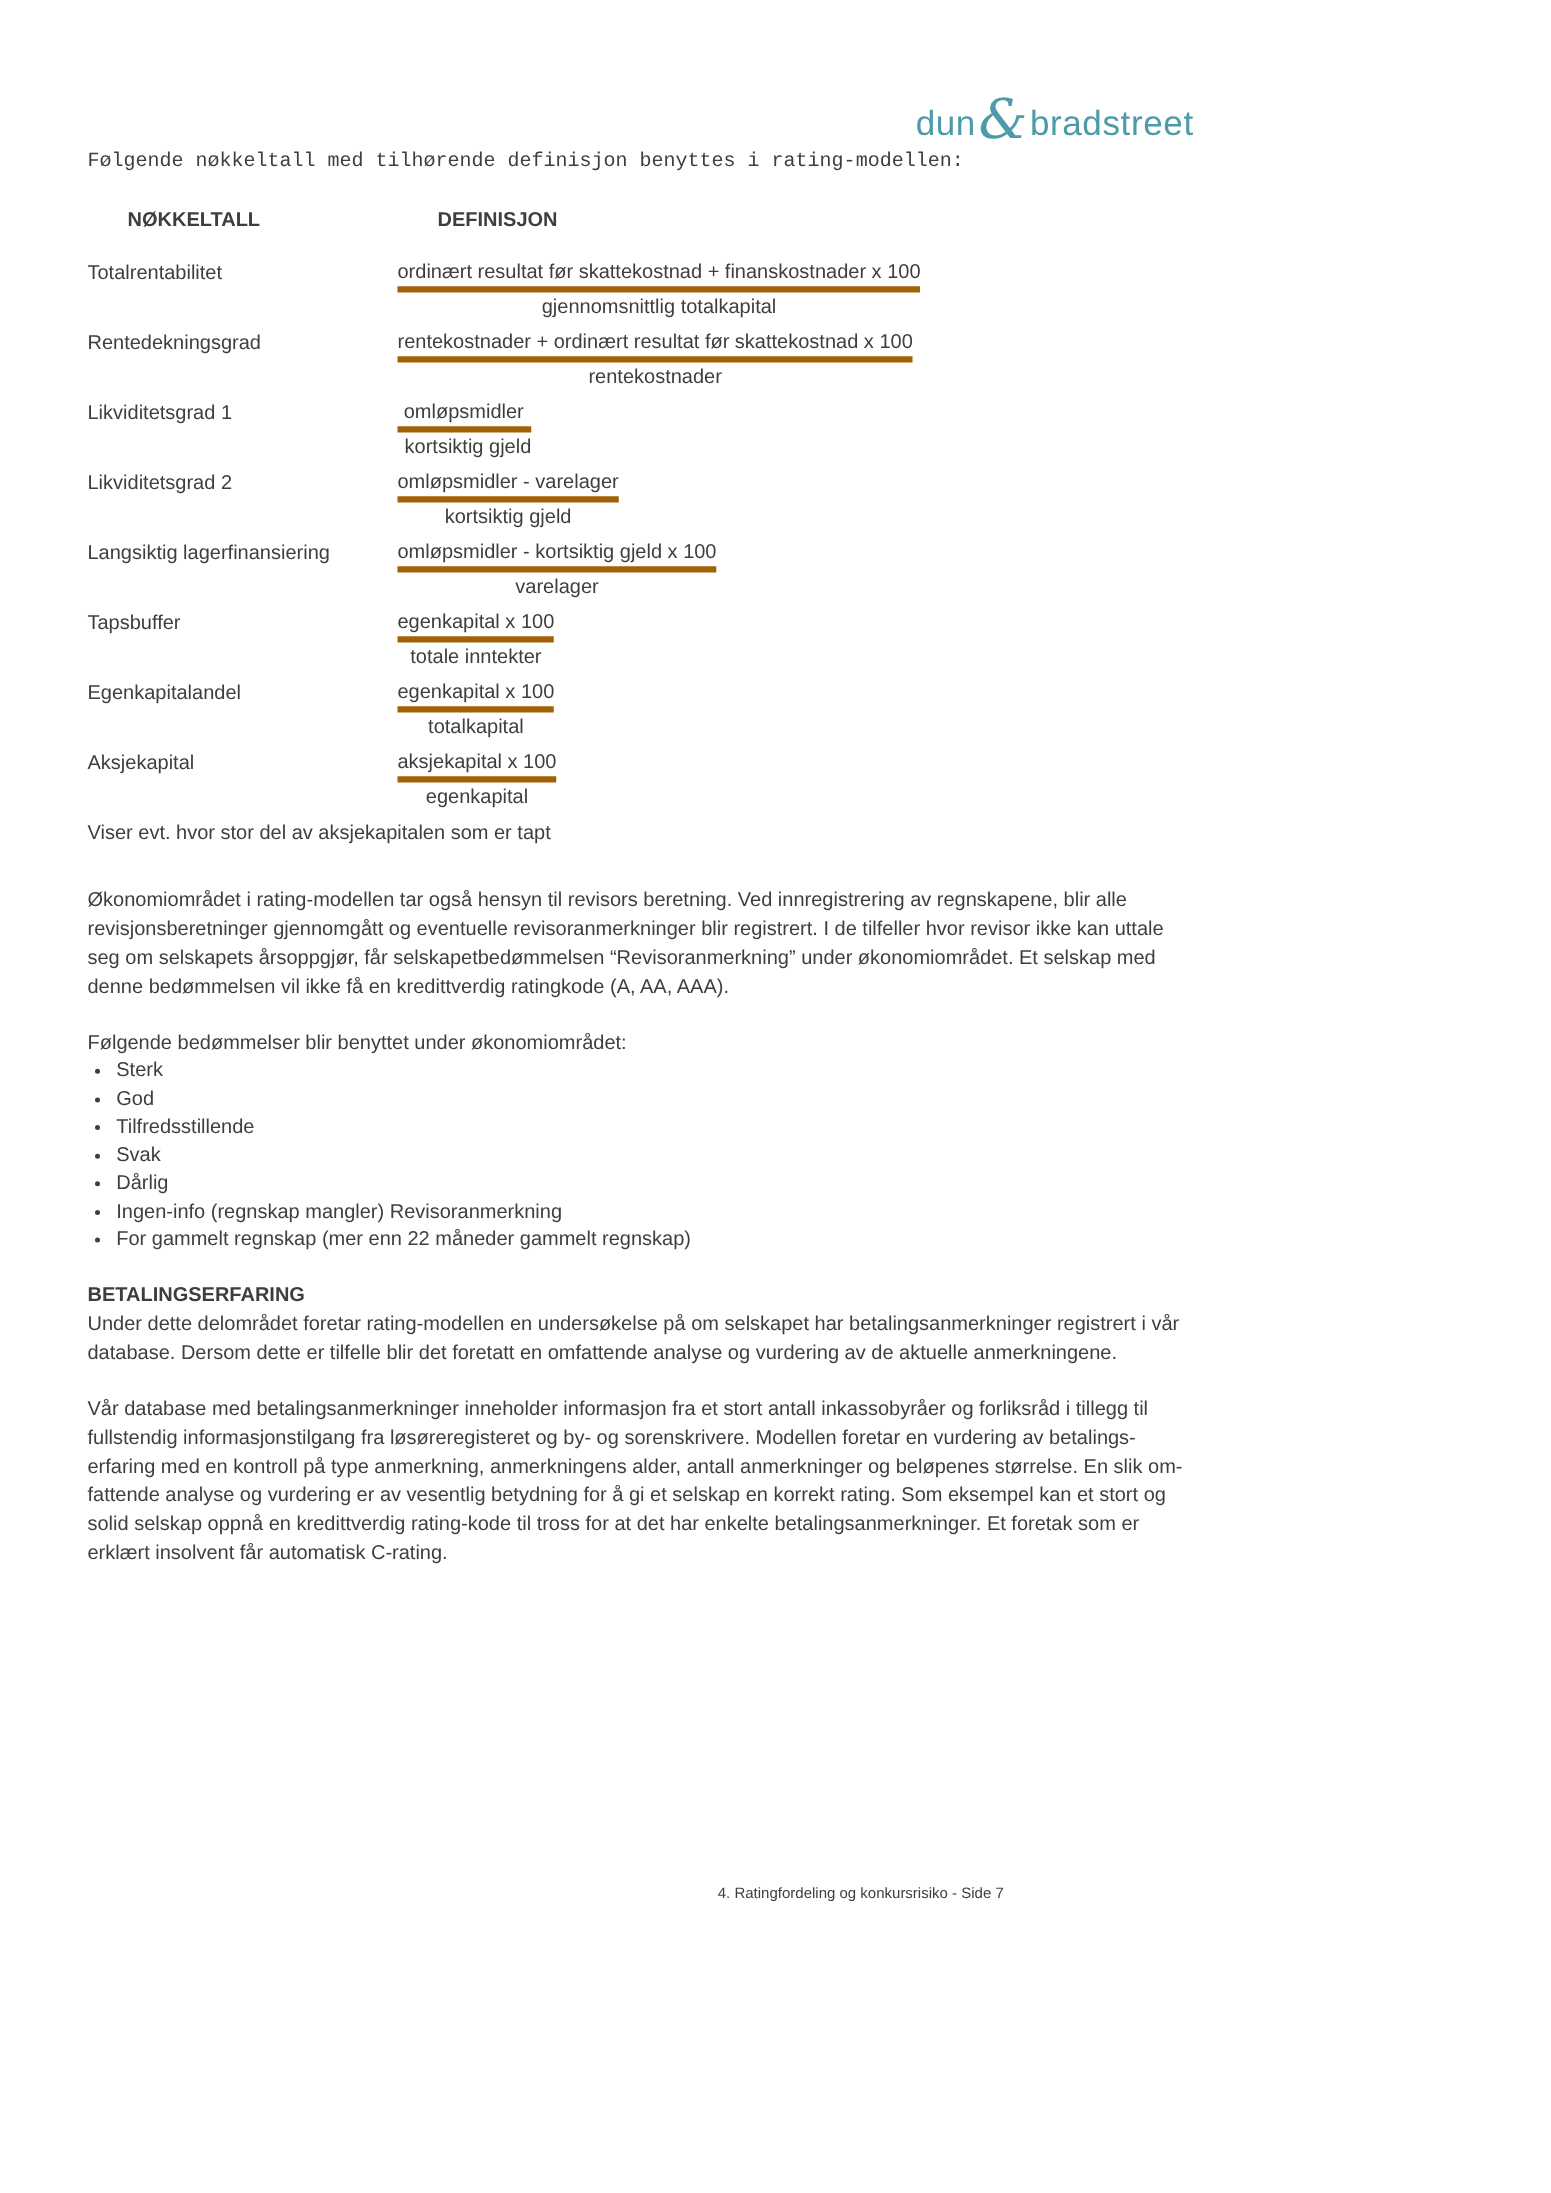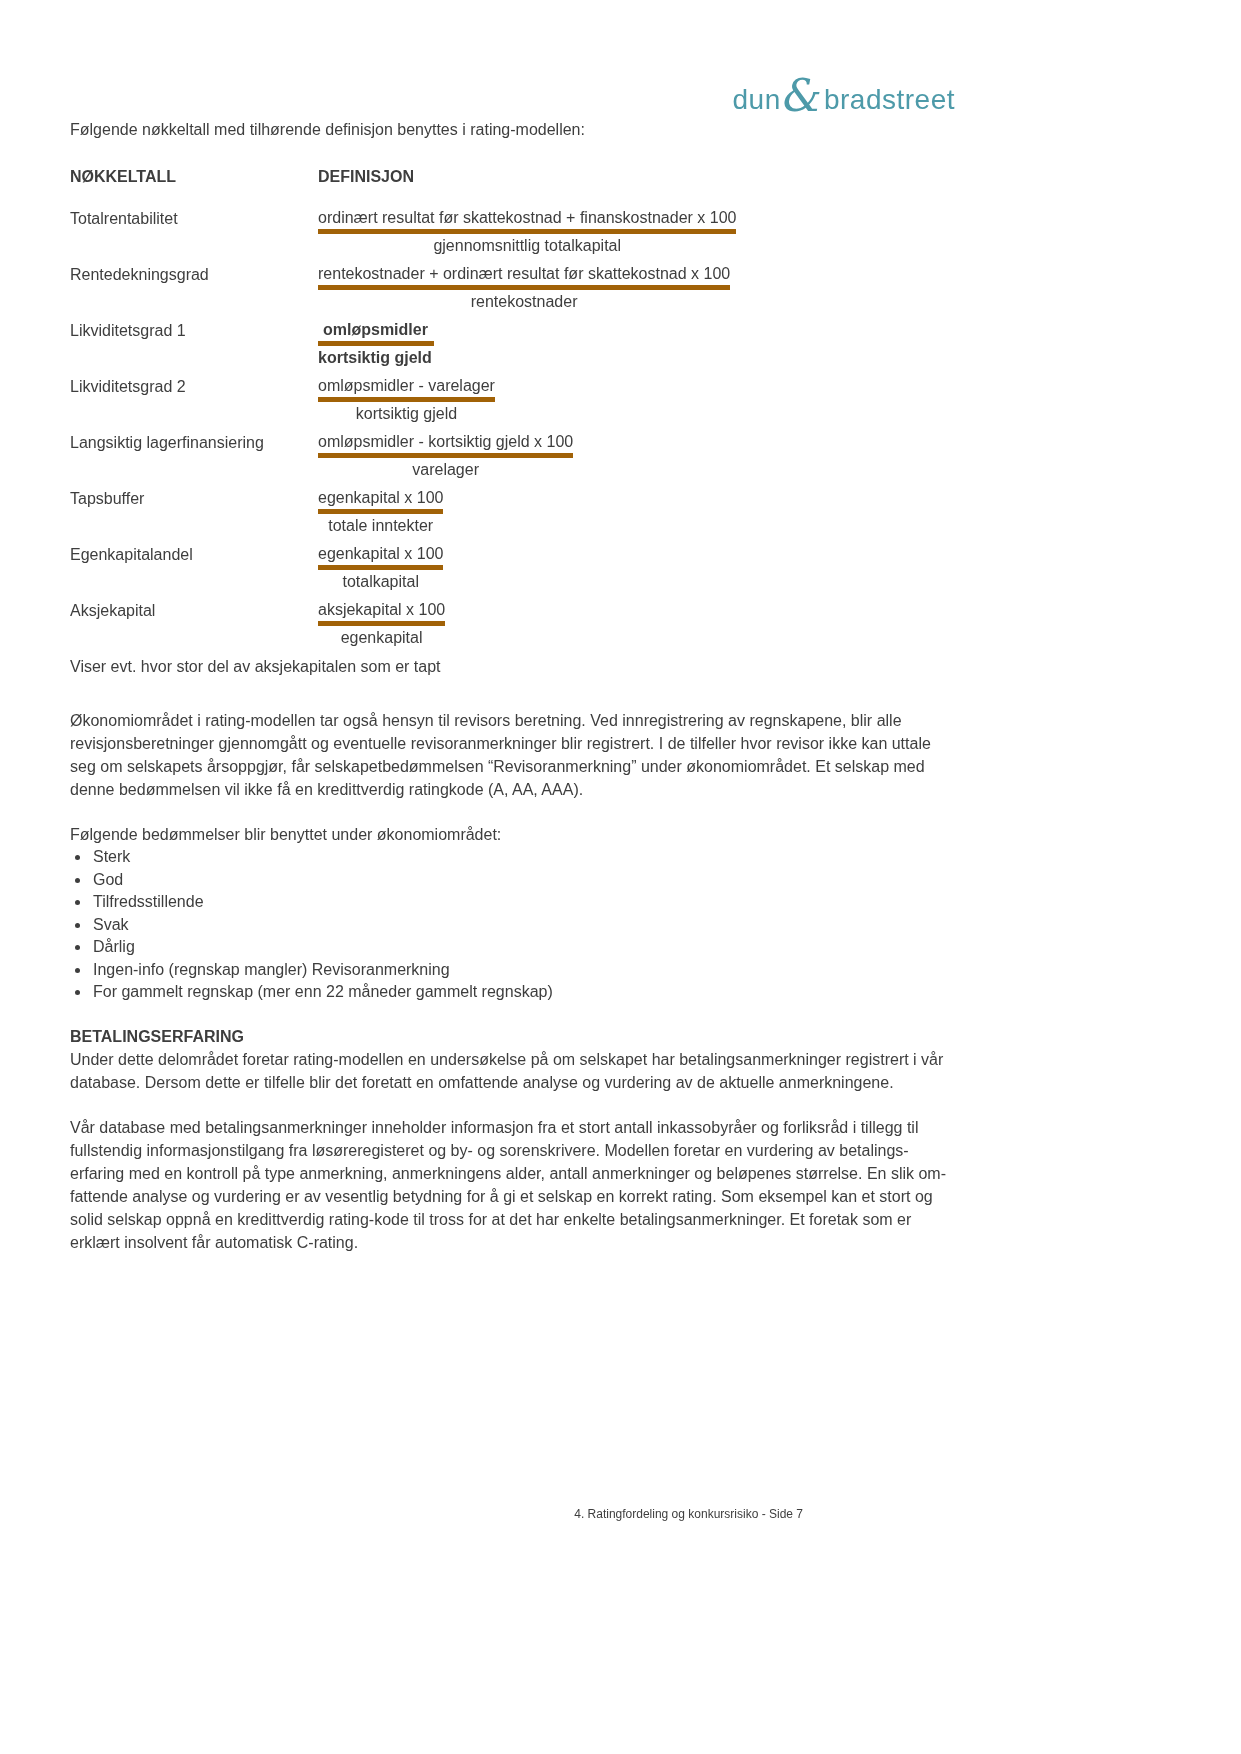--- a/index.html
+++ b/index.html
@@ -39,40 +39,40 @@
     font-family: "DejaVu Serif", serif;
     font-style: italic;
     font-size: 44px;
     line-height: 1;
     margin: 0 2px;
     position: relative;
     top: 2px;
   }
 
   
-  .intro { margin: 86px 0 0 0; }
+  .intro { margin: 86px 0 0 0; font-family: Liberation Mono, monospace; }
 
   
   .ratio-table { margin-top: 24px; }
   .trow { display: flex; align-items: flex-start; margin-bottom: 6px; }
-  .thead { margin-bottom: 19px; }
+  .thead { margin-bottom: 19px; margin-left: 32px; }
   .tcell.label { width: 248px; flex-shrink: 0; }
   .thead .tcell { font-weight: bold; }
   .fraction {
     display: inline-block;
     text-align: center;
     line-height: 21px;
   }
   .fraction .num {
     display: block;
     border-bottom: 5px solid #a16207;
     padding-bottom: 1px;
   }
   .fraction .den { display: block; padding-top: 1px; }
-  .fraction.left { text-align: left; font-weight: bold; }
+  .fraction.left { text-align: right; }
   .fraction.left .num { display: inline-block; padding-left: 5px; padding-right: 6px; }
   .table-note { margin: 13px 0 0 248px; }
 
   
   .para { margin: 0; }
   .para-1 { margin-top: 31px; }
   .list-intro { margin-top: 22px; }
   .bullet-list {
     margin: 0;
     padding-left: 21px;

